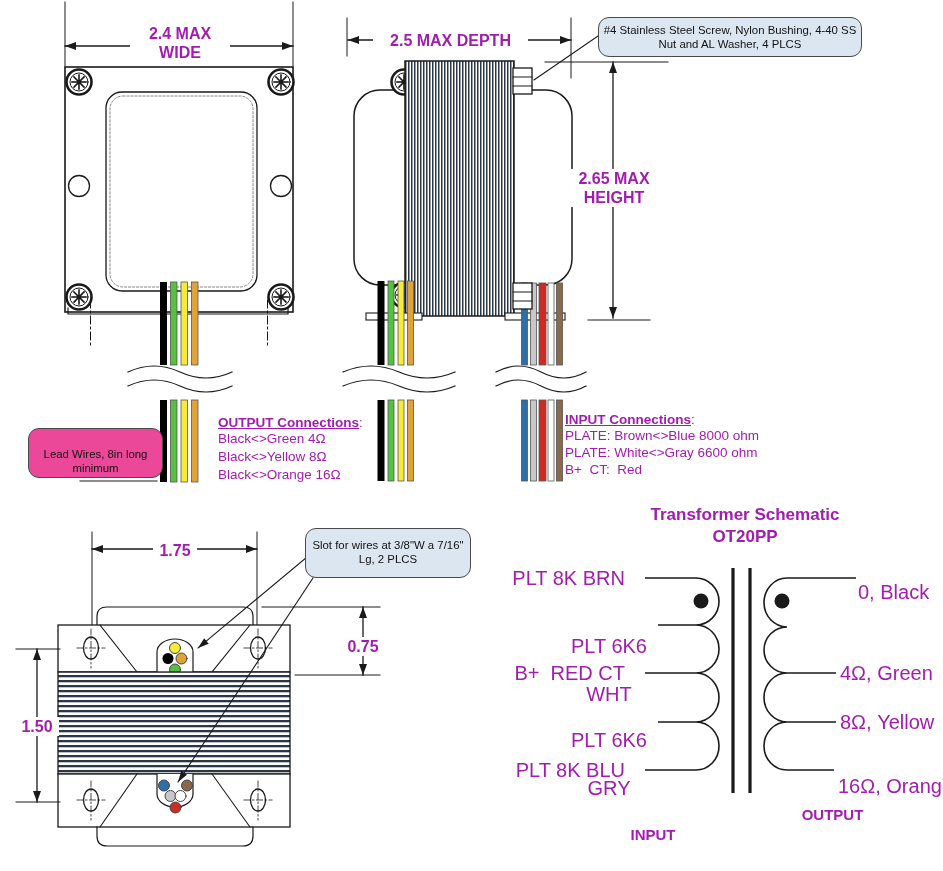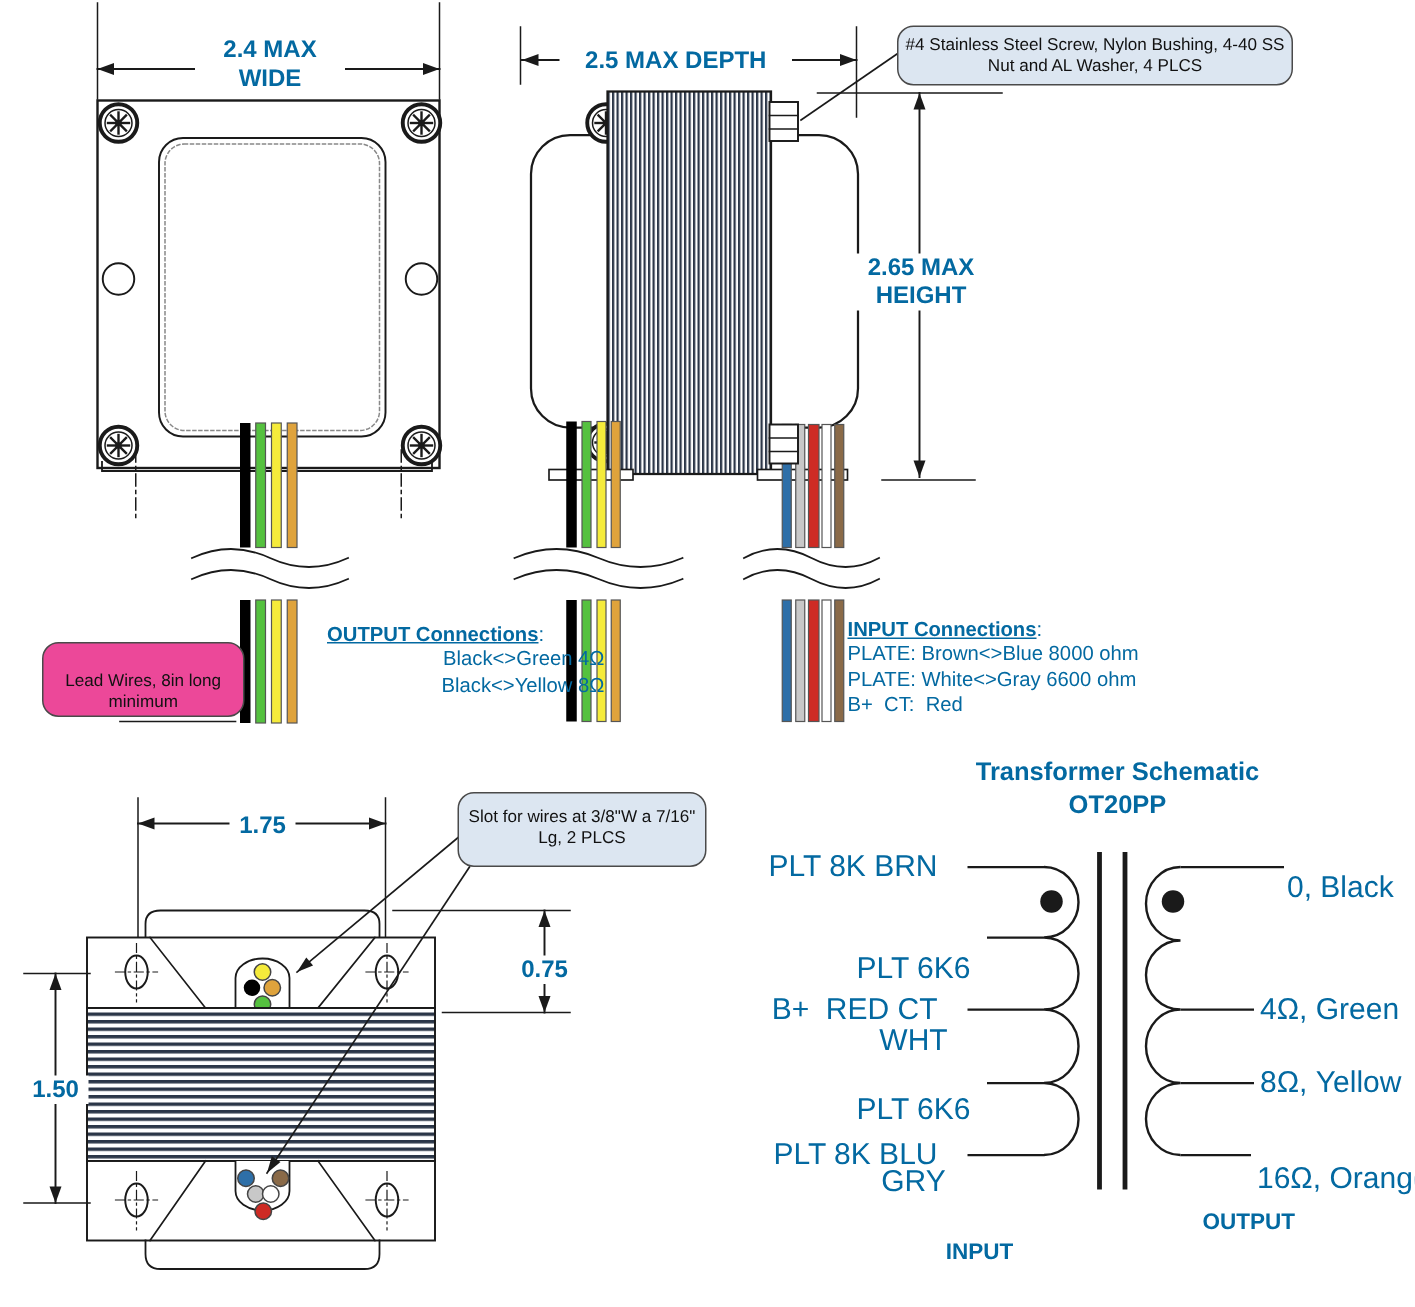--- a/index.html
+++ b/index.html
@@ -1,26 +1,26 @@
 <!DOCTYPE html>
 <html><head>
 <meta charset="utf-8">
 <style>
   html,body{margin:0;padding:0;background:#ffffff;}
   #page{position:relative;width:943px;height:871px;background:#fff;overflow:hidden;
         font-family:"Liberation Sans",sans-serif;color:#111;}
   #art{position:absolute;left:0;top:0;z-index:0;}
-  .lbl{position:absolute;z-index:2;color:#0369a1;}
+  .lbl{position:absolute;z-index:2;color:#a21caf;}
   .dim{font-weight:bold;font-size:16px;line-height:19px;text-align:center;background:#fff;}
   .callout{position:absolute;z-index:2;border:1.4px solid #4a4a4a;border-radius:11px;
            text-align:center;font-size:11.4px;line-height:14px;padding:5px 4px;box-sizing:border-box;}
   .conn{font-size:13.5px;}
   .conn .t{font-weight:bold;text-decoration:underline;}
   .conn .row{white-space:pre;}
-  .out-rows .row{line-height:18px;text-align:right;}
+  .out-rows .row{line-height:18px;}
   .in-rows .row{line-height:17px;}
   .tap{font-size:20px;line-height:16px;white-space:pre;}
   .tap.r{text-align:right;}
   .tap.c{text-align:center;}
   .cap{font-weight:bold;font-size:15px;text-align:center;}
   .stitle{font-weight:bold;font-size:17px;text-align:center;}
 </style>
 </head>
 <body>
 
@@ -212,20 +212,21 @@
   </div>
   <div class="callout" style="left: 305px; top: 528px; width: 166px; height: 50px; padding-top: 9px; background: rgb(220, 230, 241);">
     <div>Slot for wires at 3/8"W a 7/16"</div>
     <div>Lg, 2 PLCS</div>
   </div>
 
   <div class="lbl conn out-rows" style="left:218px;top:415px;width:185px;">
     <div><span class="t">OUTPUT Connections</span><span>:</span></div>
     <div class="row">Black&lt;&gt;Green 4Ω</div>
     <div class="row">Black&lt;&gt;Yellow 8Ω</div>
+    <div class="row">Black&lt;&gt;Orange 16Ω</div>
   </div>
   <div class="lbl conn in-rows" style="left:565px;top:412px;width:260px;">
     <div><span class="t">INPUT Connections</span><span>:</span></div>
     <div class="row">PLATE: Brown&lt;&gt;Blue 8000 ohm</div>
     <div class="row">PLATE: White&lt;&gt;Gray 6600 ohm</div>
     <div class="row">B+  CT:  Red</div>
   </div>
 
   <div class="lbl stitle" style="left:555px;top:505px;width:380px;">Transformer Schematic</div>
   <div class="lbl stitle" style="left:555px;top:527px;width:380px;">OT20PP</div>

